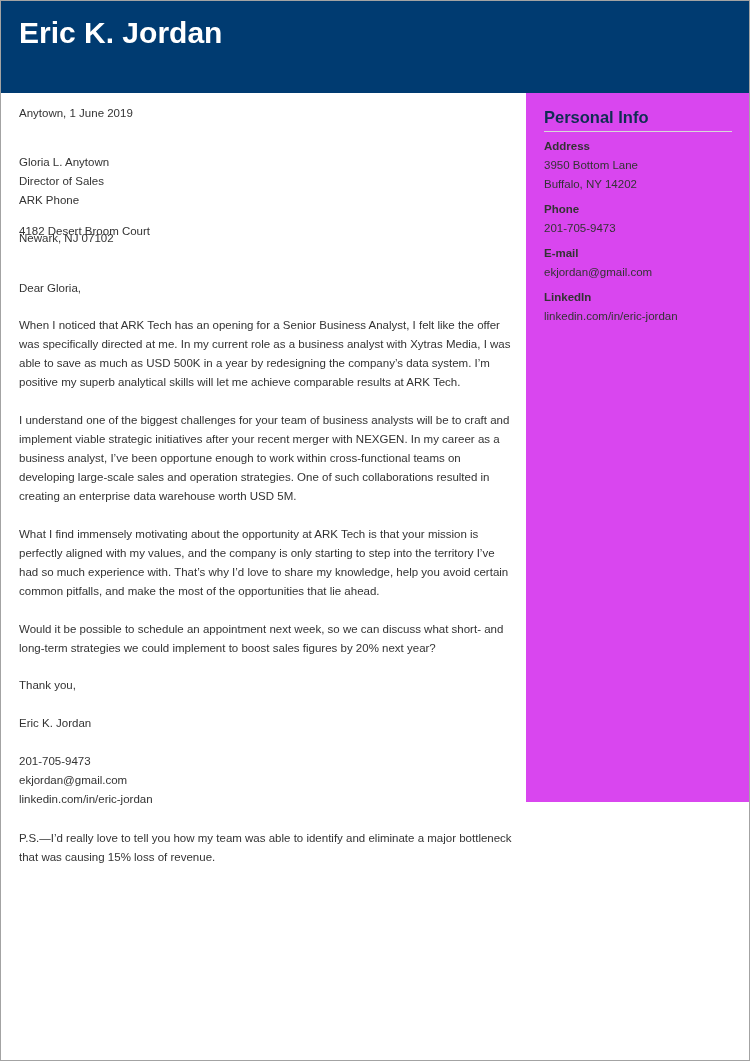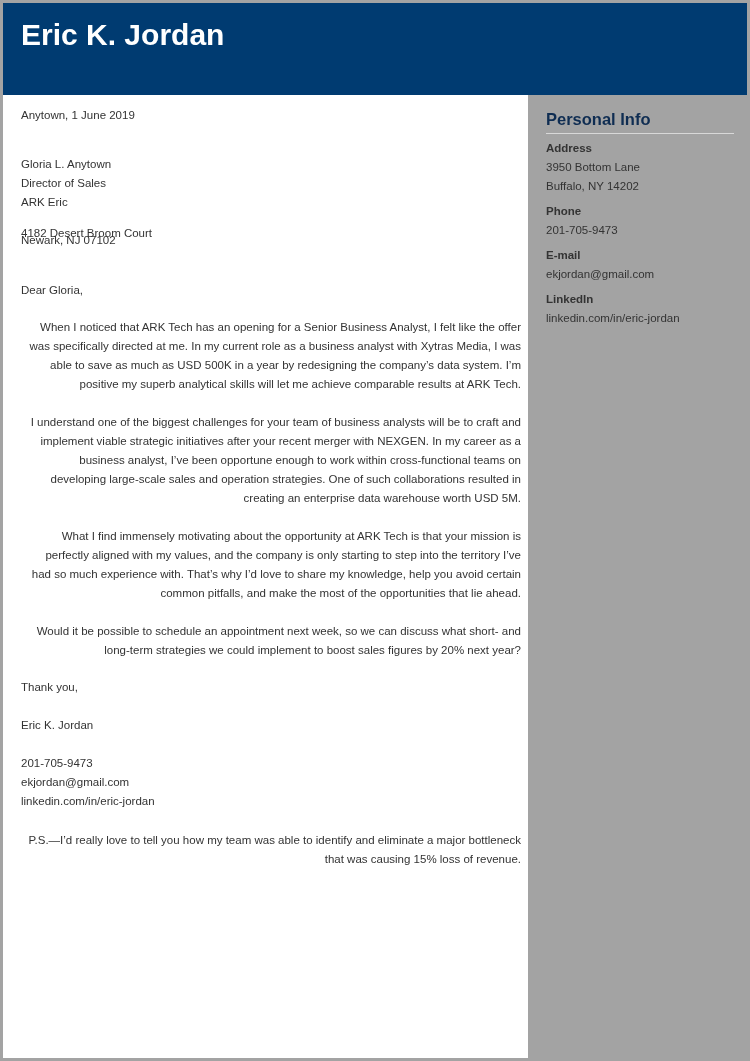--- a/index.html
+++ b/index.html
@@ -1,71 +1,71 @@
 <!DOCTYPE html>
 <html><head>
   <meta charset="utf-8">
   <style>
     * { box-sizing: border-box; margin: 0; padding: 0; }
     html, body { width: 750px; height: 1061px; background: #ffffff; overflow: hidden; }
     body { font-family: "Liberation Sans", sans-serif; color: #333333; }
     .page {
       position: relative; width: 750px; height: 1061px;
-      border: 3px solid #a3a3a3; background: #ffffff; overflow: hidden;
+      border: 1px solid #a3a3a3; background: #ffffff; overflow: hidden;
     }
     .header {
       position: absolute; left: 0; top: 0; width: 748px; height: 92px;
       background: #003b71;
     }
     .header .name {
       position: absolute; left: 18px; top: 15px;
       font-size: 30px; font-weight: bold; color: #ffffff; letter-spacing: 0px;
     }
     .header .title {
       position: absolute; left: 19px; top: 58px;
       font-size: 17px; color: #ffffff;
     }
     .sidebar {
-      position: absolute; left: 525px; top: 92px; width: 223px; height: 967px;
-      background: #a3a3a3;
+      position: absolute; left: 525px; top: 92px; width: 223px; height: 709px;
+      background: #d946ef;
     }
     .sidebar h2 {
       position: absolute; left: 18px; top: 15px; width: 188px;
       font-size: 16.5px; font-weight: bold; color: #0f2d52;
       padding-bottom: 4px; border-bottom: 1px solid #d8d8d8;
     }
     .sb-label {
       position: absolute; left: 18px; font-size: 11.5px; font-weight: bold; color: #333;
     }
     .sb-value {
       position: absolute; left: 18px; font-size: 11.5px; color: #333; text-align: center;
     }
     .main {
       position: absolute; left: 18px; top: 0; width: 500px;
       font-size: 11.5px; color: #333333;
     }
     .line { position: absolute; left: 0; white-space: nowrap; text-align: center; }
     .para { position: absolute; left: 0; width: 500px; line-height: 19px; }
-    .para span { display: block; white-space: nowrap; text-align: right; }
+    .para span { display: block; white-space: nowrap; }
   </style>
 </head>
 <body>
 
 <div class="page">
 
   <div class="header">
     <div class="name">Eric K. Jordan</div>
   </div>
 
   <div class="main">
     <div class="line" style="top:106px">Anytown, 1 June 2019</div>
 
     <div class="line" style="top:155px">Gloria L. Anytown</div>
     <div class="line" style="top:174px">Director of Sales</div>
-    <div class="line" style="top:193px">ARK Eric</div>
+    <div class="line" style="top:193px">ARK Phone</div>
     <div class="line" style="top:224px">4182 Desert Broom Court</div>
     <div class="line" style="top:231px">Newark, NJ 07102</div>
 
     <div class="line" style="top:281px">Dear Gloria,</div>
 
     <div class="para" style="top:315px">
       <span>When I noticed that ARK Tech has an opening for a Senior Business Analyst, I felt like the offer</span>
       <span>was specifically directed at me. In my current role as a business analyst with Xytras Media, I was</span>
       <span>able to save as much as USD 500K in a year by redesigning the company’s data system. I’m</span>
       <span>positive my superb analytical skills will let me achieve comparable results at ARK Tech.</span>

